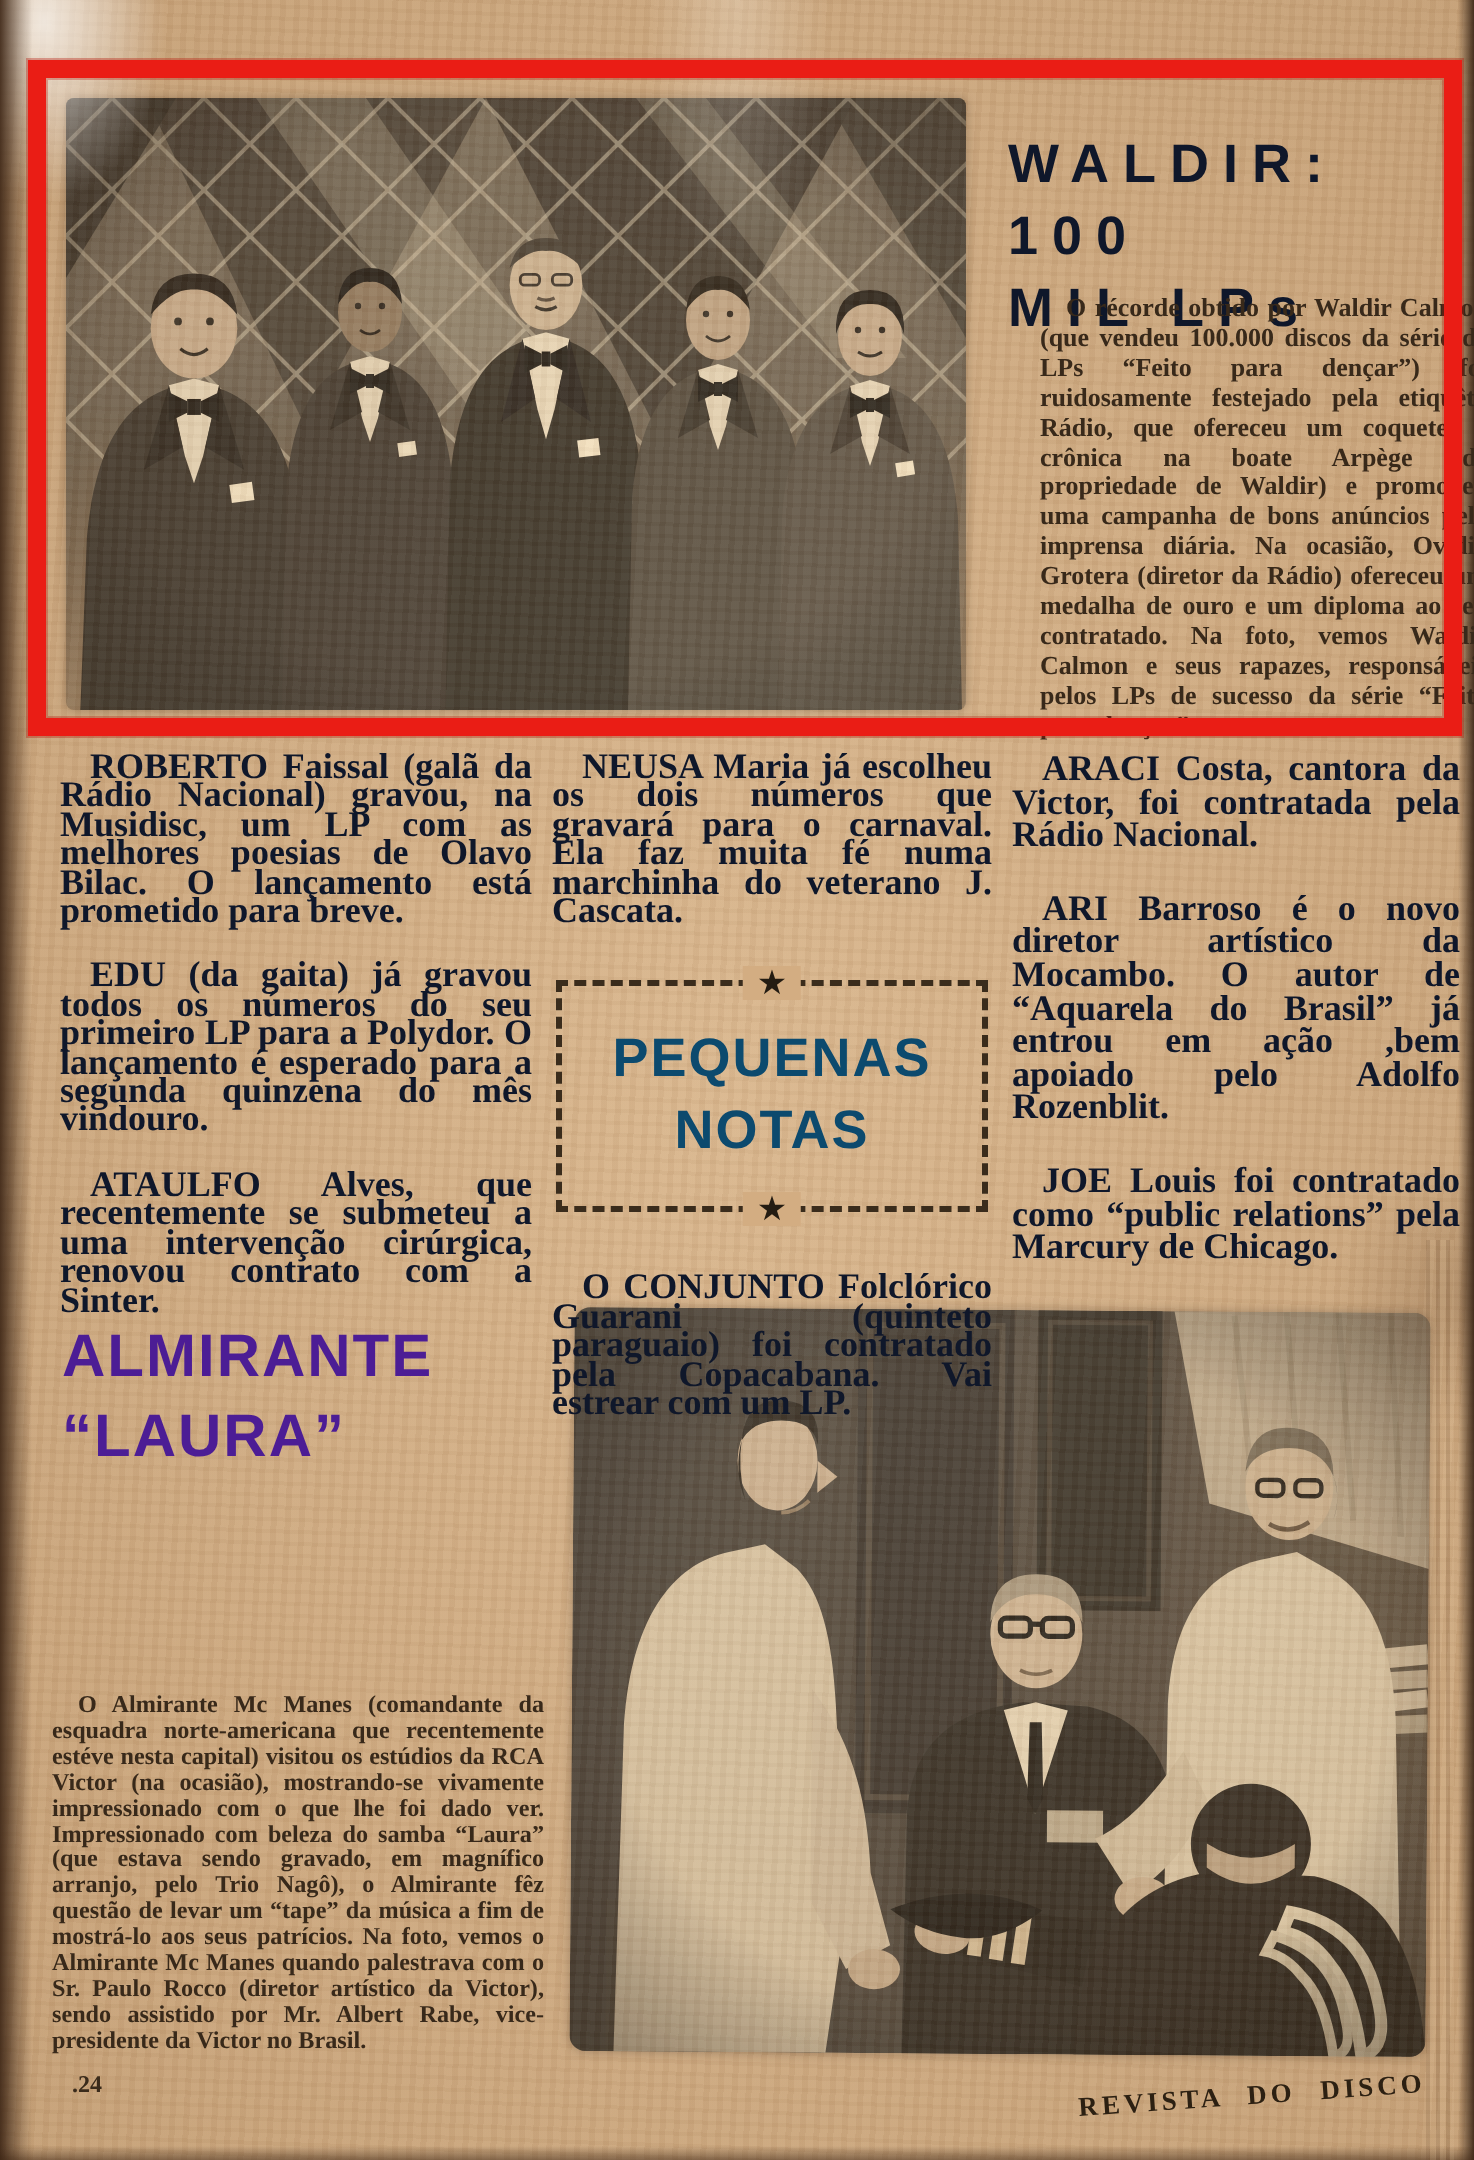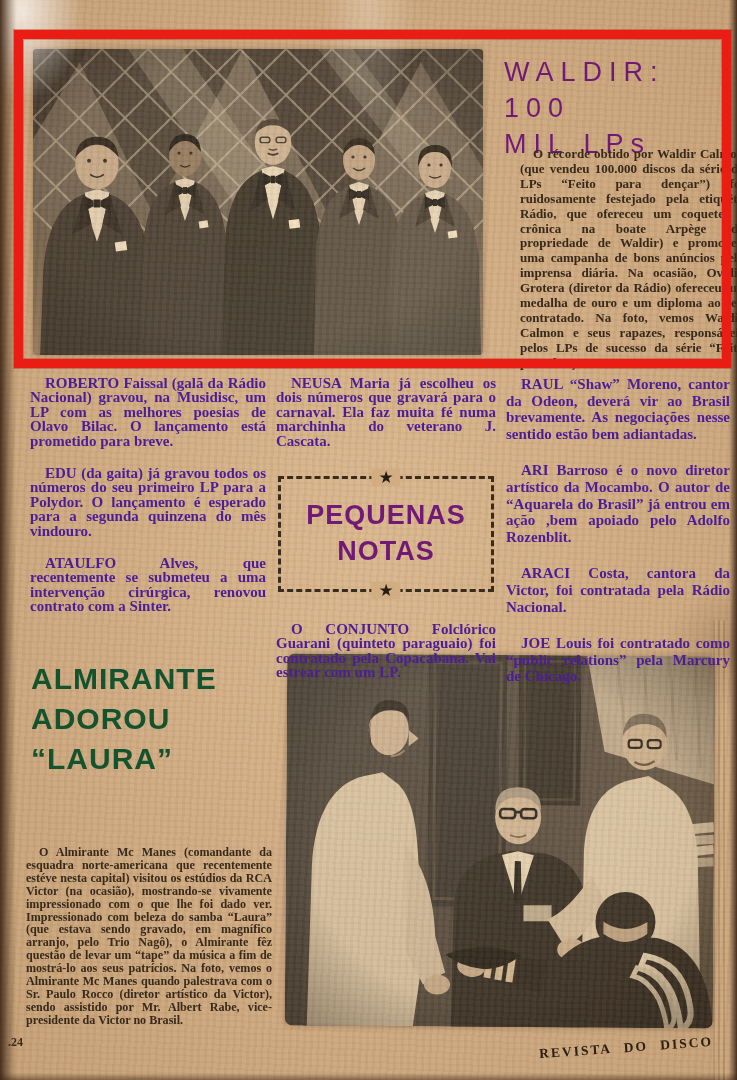--- a/index.html
+++ b/index.html
@@ -48,73 +48,73 @@
 
   
   .photo { position:absolute; overflow:hidden; border-radius:4px;
            box-shadow:0 0 6px rgba(70,44,24,.45); filter:sepia(.28) contrast(.97) brightness(1.02); }
   .photo-band { left:33px; top:49px; width:450px; height:306px; }
   .photo-navy { left:286px; top:655px; width:428px; height:372px; transform:rotate(.4deg); border-radius:8px; }
   .photo svg { display:block; width:100%; height:100%; }
 
   
   .waldir-headline {
-    position:absolute; left:504px; top:54px; width:228px; z-index:3;
-    font-family:"Liberation Sans", sans-serif; font-weight:normal;
-    font-size:27px; line-height:36px; letter-spacing:7px; color:#701a75;
+    position:absolute; left:504px; top:64px; width:228px; z-index:3;
+    font-family:"Liberation Sans", sans-serif; font-weight:bold;
+    font-size:27px; line-height:36px; letter-spacing:7px; color:#0f172a;
   }
   .waldir-body {
     position:absolute; left:520px; top:147px; width:224px; z-index:3;
     font-size:13px; line-height:14.9px; font-weight:bold;
     text-align:justify; color:#38291a; text-indent:13px;
   }
 
   
   .news-col { position:absolute; top:376px; z-index:3; }
   .news-col p {
-    font-size:15px; line-height:14.4px; font-weight:bold;
-    text-align:justify; color:#4c1d95; text-indent:15px; margin-bottom:18px;
+    font-size:18px; line-height:14.4px; font-weight:bold;
+    text-align:justify; color:#0f172a; text-indent:15px; margin-bottom:18px;
   }
   .col-left   { left:30px;  width:236px; }
   .col-center { left:276px; width:220px; }
   .col-right  { left:506px; width:224px; }
   .col-right p { line-height:16.6px; margin-bottom:20px; }
 
   
   .notas-box {
     position:relative; margin:28px 2px 30px 2px; padding:18px 6px 20px;
     border:3px dashed #3a2c1c; text-align:center;
   }
   .notas-title {
     font-family:"Liberation Sans", sans-serif; font-weight:bold;
-    font-size:27px; line-height:36px; letter-spacing:1px; color:#701a75;
+    font-size:27px; line-height:36px; letter-spacing:1px; color:#0c4a6e;
   }
   .notas-star {
     position:absolute; left:50%; transform:translateX(-50%);
     font-size:17px; line-height:17px; color:#241c12;
     background:#d3ad82; padding:0 7px;
   }
   .star-top { top:-10px; }
   .star-bottom { bottom:-10px; }
 
   
   .almirante-headline {
     position:absolute; left:31px; top:659px; width:240px; z-index:3;
     font-family:"Liberation Sans", sans-serif; font-weight:bold;
-    font-size:30px; line-height:40px; letter-spacing:1px; color:#14532d;
+    font-size:30px; line-height:40px; letter-spacing:1px; color:#4c1d95;
   }
   .almirante-body {
     position:absolute; left:26px; top:822px; width:246px; z-index:3;
     font-size:12.1px; line-height:12.9px; font-weight:bold;
     text-align:justify; color:#38291a; text-indent:13px;margin-top:24px;
   }
 
   
   .footer-page-number {
-    position:absolute; left:8px; top:1035px; z-index:3;
+    position:absolute; left:36px; top:1035px; z-index:3;
     font-size:12px; font-weight:bold; color:#3a2b1b;
   }
   .footer-magazine-title {
     position:absolute; right:24px; top:1040px; z-index:3;
     font-size:13.5px; font-weight:bold; letter-spacing:2px; word-spacing:7px;
     color:#2c2012; transform:rotate(-4deg);
   }
 </style>
 </head>
 <body>
@@ -251,29 +251,27 @@
     <div class="notas-title">
       <div>PEQUENAS</div>
       <div>NOTAS</div>
     </div>
     <span class="notas-star star-bottom">★</span>
   </div>
   <p>O CONJUNTO Folclórico Guarani (quinteto paraguaio) foi contratado pela Copacabana. Vai estrear com um LP.</p>
 </div>
 
 <div class="news-col col-right">
-  <p>RAUL “Shaw” Moreno, cantor da Odeon, deverá vir ao Brasil brevamente. As negociações nesse sentido estão bem adiantadas.</p>
+  <p>ARACI Costa, cantora da Victor, foi contratada pela Rádio Nacional.</p>
   <p>ARI Barroso é o novo diretor artístico da Mocambo. O autor de “Aquarela do Brasil” já entrou em ação ,bem apoiado pelo Adolfo Rozenblit.</p>
-  <p>ARACI Costa, cantora da Victor, foi contratada pela Rádio Nacional.</p>
   <p>JOE Louis foi contratado como “public relations” pela Marcury de Chicago.</p>
 </div>
 
 <div class="almirante-headline">
   <div>ALMIRANTE</div>
-  <div>ADOROU</div>
   <div>“LAURA”</div>
 </div>
 <p class="almirante-body">O Almirante Mc Manes (comandante da esquadra norte-americana que recentemente estéve nesta capital) visitou os estúdios da RCA Victor (na ocasião), mostrando-se vivamente impressionado com o que lhe foi dado ver. Impressionado com beleza do samba “Laura” (que estava sendo gravado, em magnífico arranjo, pelo Trio Nagô), o Almirante fêz questão de levar um “tape” da música a fim de mostrá-lo aos seus patrícios. Na foto, vemos o Almirante Mc Manes quando palestrava com o Sr. Paulo Rocco (diretor artístico da Victor), sendo assistido por Mr. Albert Rabe, vice-presidente da Victor no Brasil.</p>
 
 <div class="photo photo-navy">
   <svg viewBox="0 0 428 372" preserveAspectRatio="none">
     <defs>
       <linearGradient id="nbg" x1="0" y1="0" x2="1" y2="0">
         <stop offset="0" stop-color="#37302a"></stop>
         <stop offset=".55" stop-color="#453c33"></stop>

